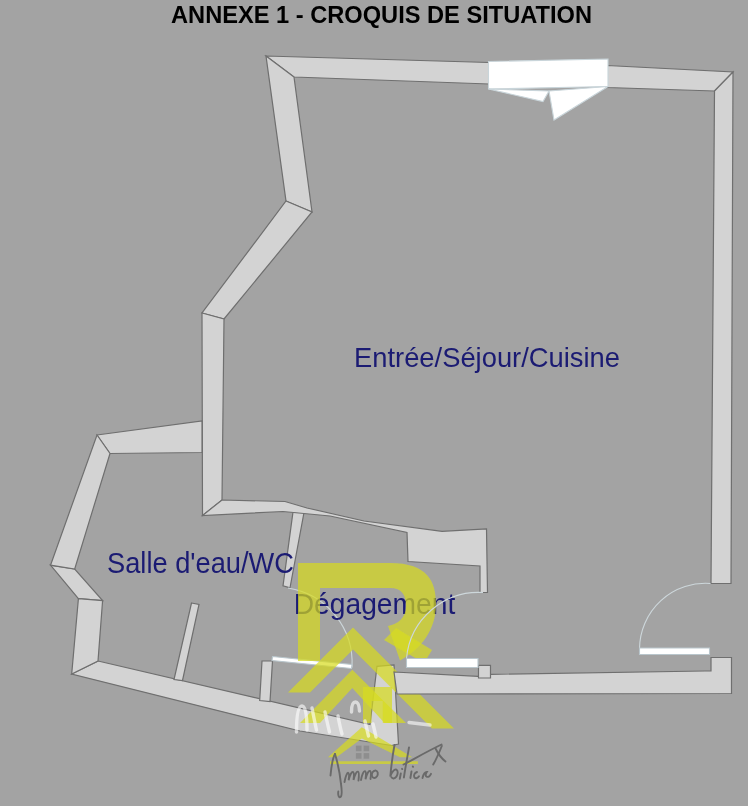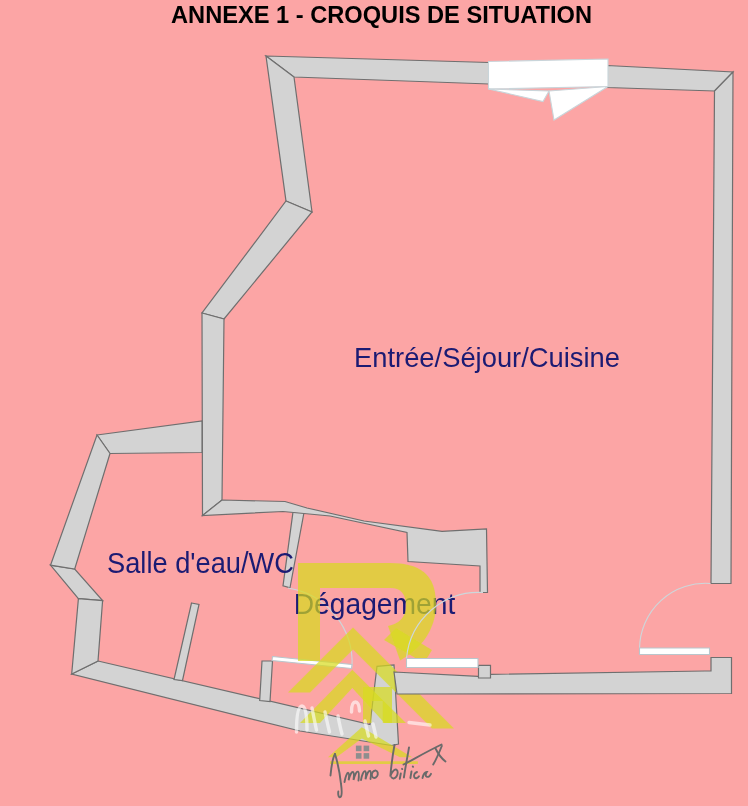--- a/index.html
+++ b/index.html
@@ -1,16 +1,16 @@
 <!DOCTYPE html>
 <html><head>
 <meta charset="utf-8">
 <style>
   html,body{margin:0;padding:0;background:#ffffff;}
-  #page{position:relative;width:748px;height:806px;background:#fca5a5;overflow:hidden;
+  #page{position:relative;width:748px;height:806px;background:#a3a3a3;overflow:hidden;
         font-family:"Liberation Sans", sans-serif;}
   svg{display:block;}
 </style>
 </head>
 <body>
 <div id="page">
 <svg width="748" height="806" viewBox="0 0 748 806">
   <defs>
         <filter id="soft" x="-5%" y="-5%" width="110%" height="110%">
           <feGaussianBlur stdDeviation="0.7"></feGaussianBlur>

